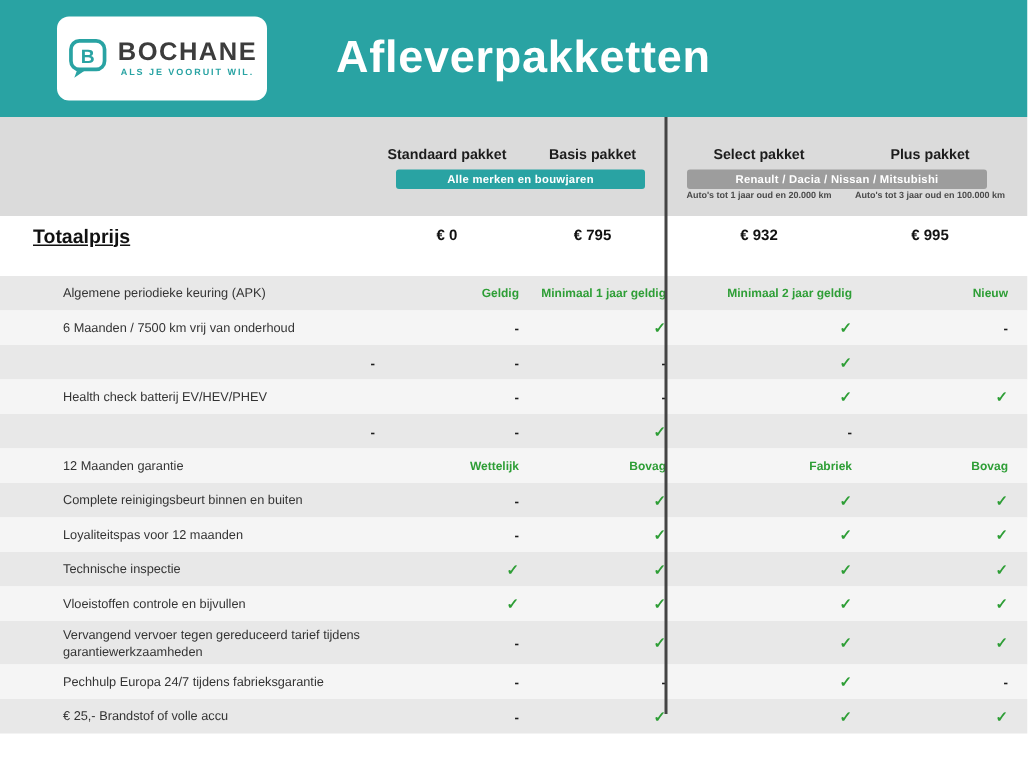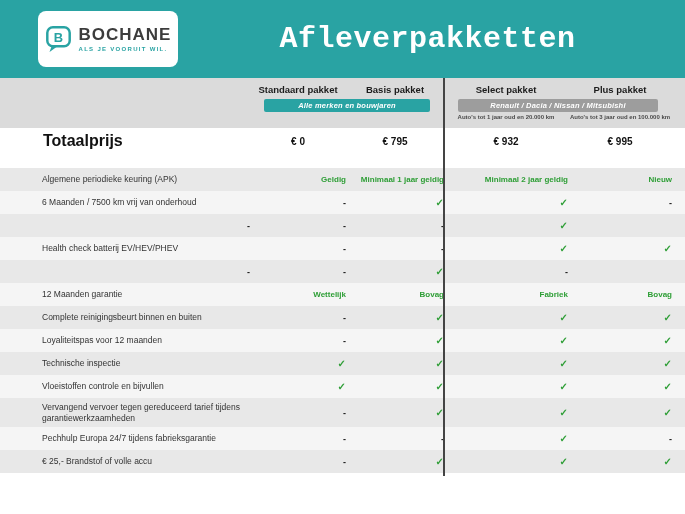--- a/index.html
+++ b/index.html
@@ -13,44 +13,44 @@
     --ink:#333333;
   }
   *{margin:0;padding:0;box-sizing:border-box;}
   body{font-family:"Liberation Sans",sans-serif;background:#ffffff;}
   .page{position:relative;width:685px;height:514px;background:#ffffff;overflow:hidden;}
 
   
   .topbar{height:78px;background:var(--teal);display:flex;align-items:center;}
   .logo-box{background:#ffffff;border-radius:8px;width:140px;height:56px;margin-left:38px;
             display:flex;align-items:center;justify-content:center;gap:7px;flex:none;}
-  .logo-text{display:flex;flex-direction:column;line-height:1;}
+  .logo-text{display:flex;flex-direction:column;line-height:1;align-items:center;}
   .logo-name{font-size:17px;font-weight:bold;color:#3C3C3C;letter-spacing:1px;}
   .logo-tagline{font-size:6px;font-weight:bold;color:var(--teal);letter-spacing:1.3px;margin-top:3px;}
-  .page-title{flex:1;text-align:center;color:#ffffff;font-size:30px;font-weight:bold;
-              letter-spacing:.5px;padding-right:8px;font-family:Liberation Mono, monospace;}
+  .page-title{flex:1;text-align:left;color:#ffffff;font-size:30px;font-weight:bold;
+              letter-spacing:.5px;padding-left:46px;padding-right:8px;}
 
   
   .grid5{display:grid;grid-template-columns:250px 96px 98px 124px 104px;}
   .gridB{display:grid;grid-template-columns:250px 194px 228px;}
 
   
-  .colhead{background:var(--band-gray);height:50px;padding-top:6px;}
+  .colhead{background:var(--band-gray);height:66px;padding-top:20px;}
   .ch-title{text-align:center;font-size:9.5px;font-weight:bold;color:#1c1c1c;}
   .ch-badges{margin-top:4px;}
   .badge{height:13px;margin:0 14px;border-radius:2px;color:#ffffff;font-size:7.5px;font-weight:bold;
-         display:flex;align-items:center;justify-content:center;letter-spacing:.2px;font-style:italic;}
+         display:flex;align-items:center;justify-content:center;letter-spacing:.2px;}
   .badge.teal{background:var(--teal);}
   .badge.gray{background:var(--badge-gray);}
   .ch-subnotes{margin-top:2px;}
   .sub{text-align:center;font-size:6px;font-weight:bold;color:#4a4a4a;}
 
   
   .totaal{height:26px;background:#ffffff;align-items:center;}
-  .totaal .tlabel{padding-left:43px;font-size:16px;font-weight:bold;color:#111111;}
+  .totaal .tlabel{padding-left:22px;font-size:13px;font-weight:bold;color:#111111;text-decoration:underline;}
   .totaal .tval{text-align:center;font-size:10px;font-weight:bold;color:#111111;}
 
   .gap{height:14px;background:#ffffff;}
 
   
   .frow{min-height:23px;align-items:center;}
   .frow.stripe-dark{background:var(--stripe-dark);}
   .frow.stripe-light{background:var(--stripe-light);}
   .flabel{padding:4px 10px 4px 42px;font-size:8.5px;color:var(--ink);line-height:1.25;}
   .fcell{text-align:right;}

